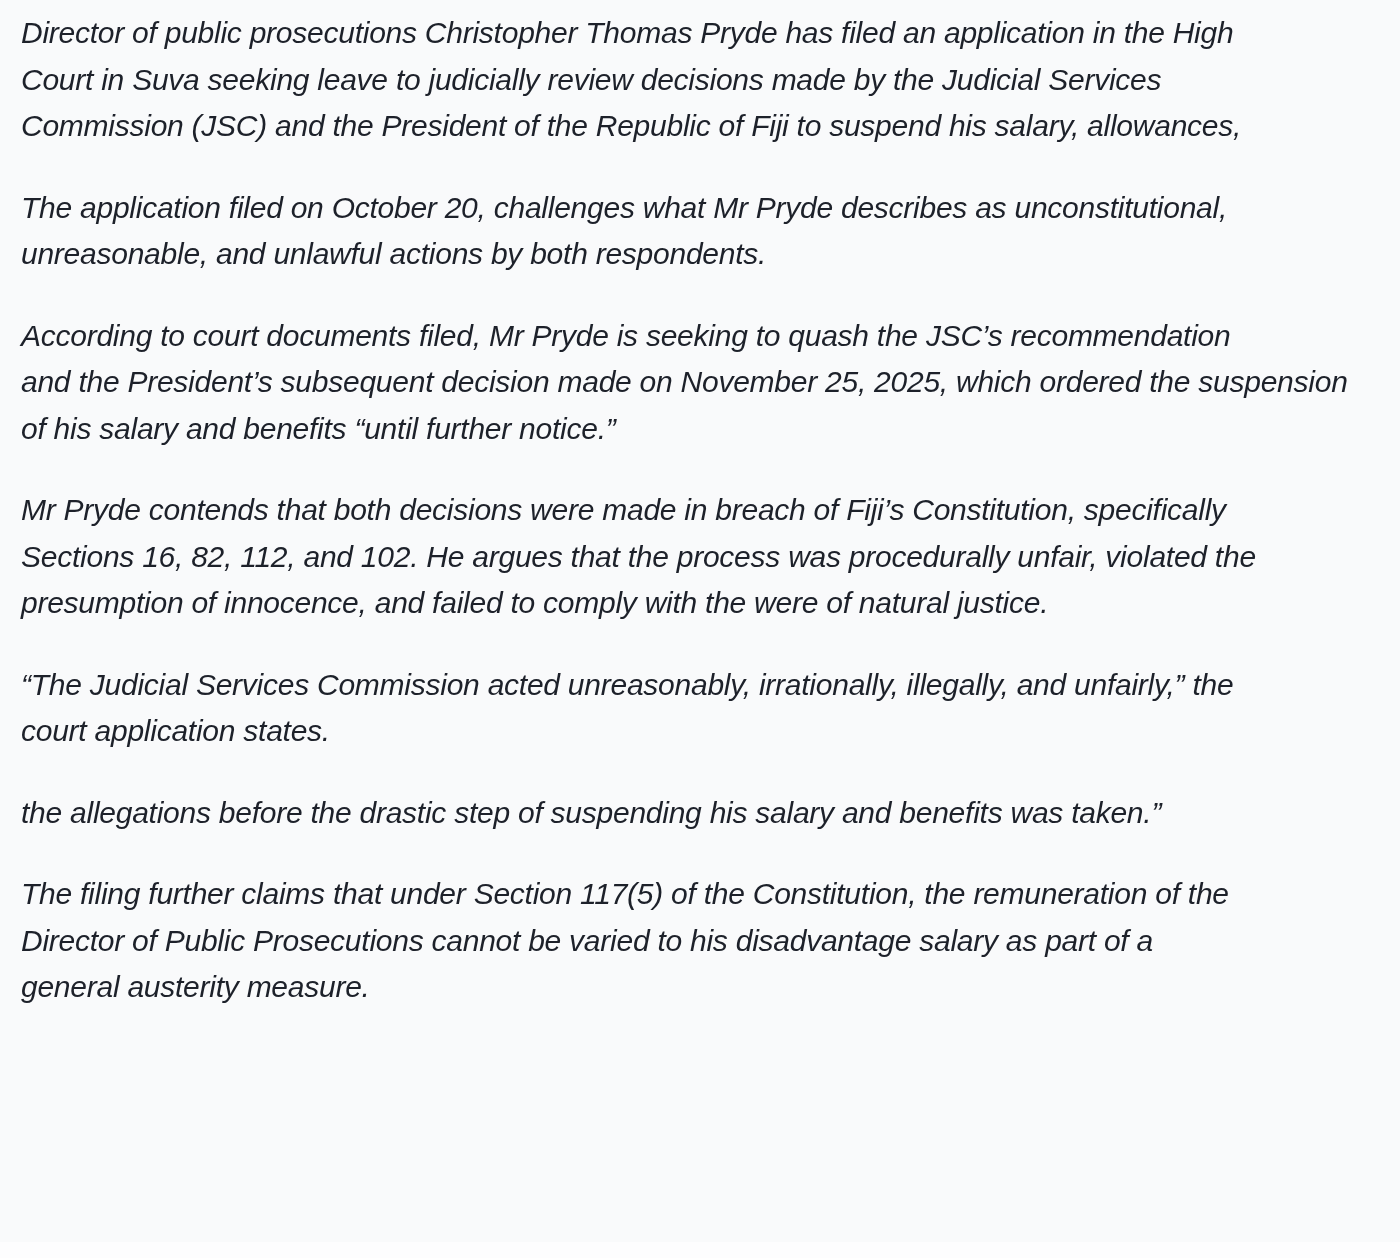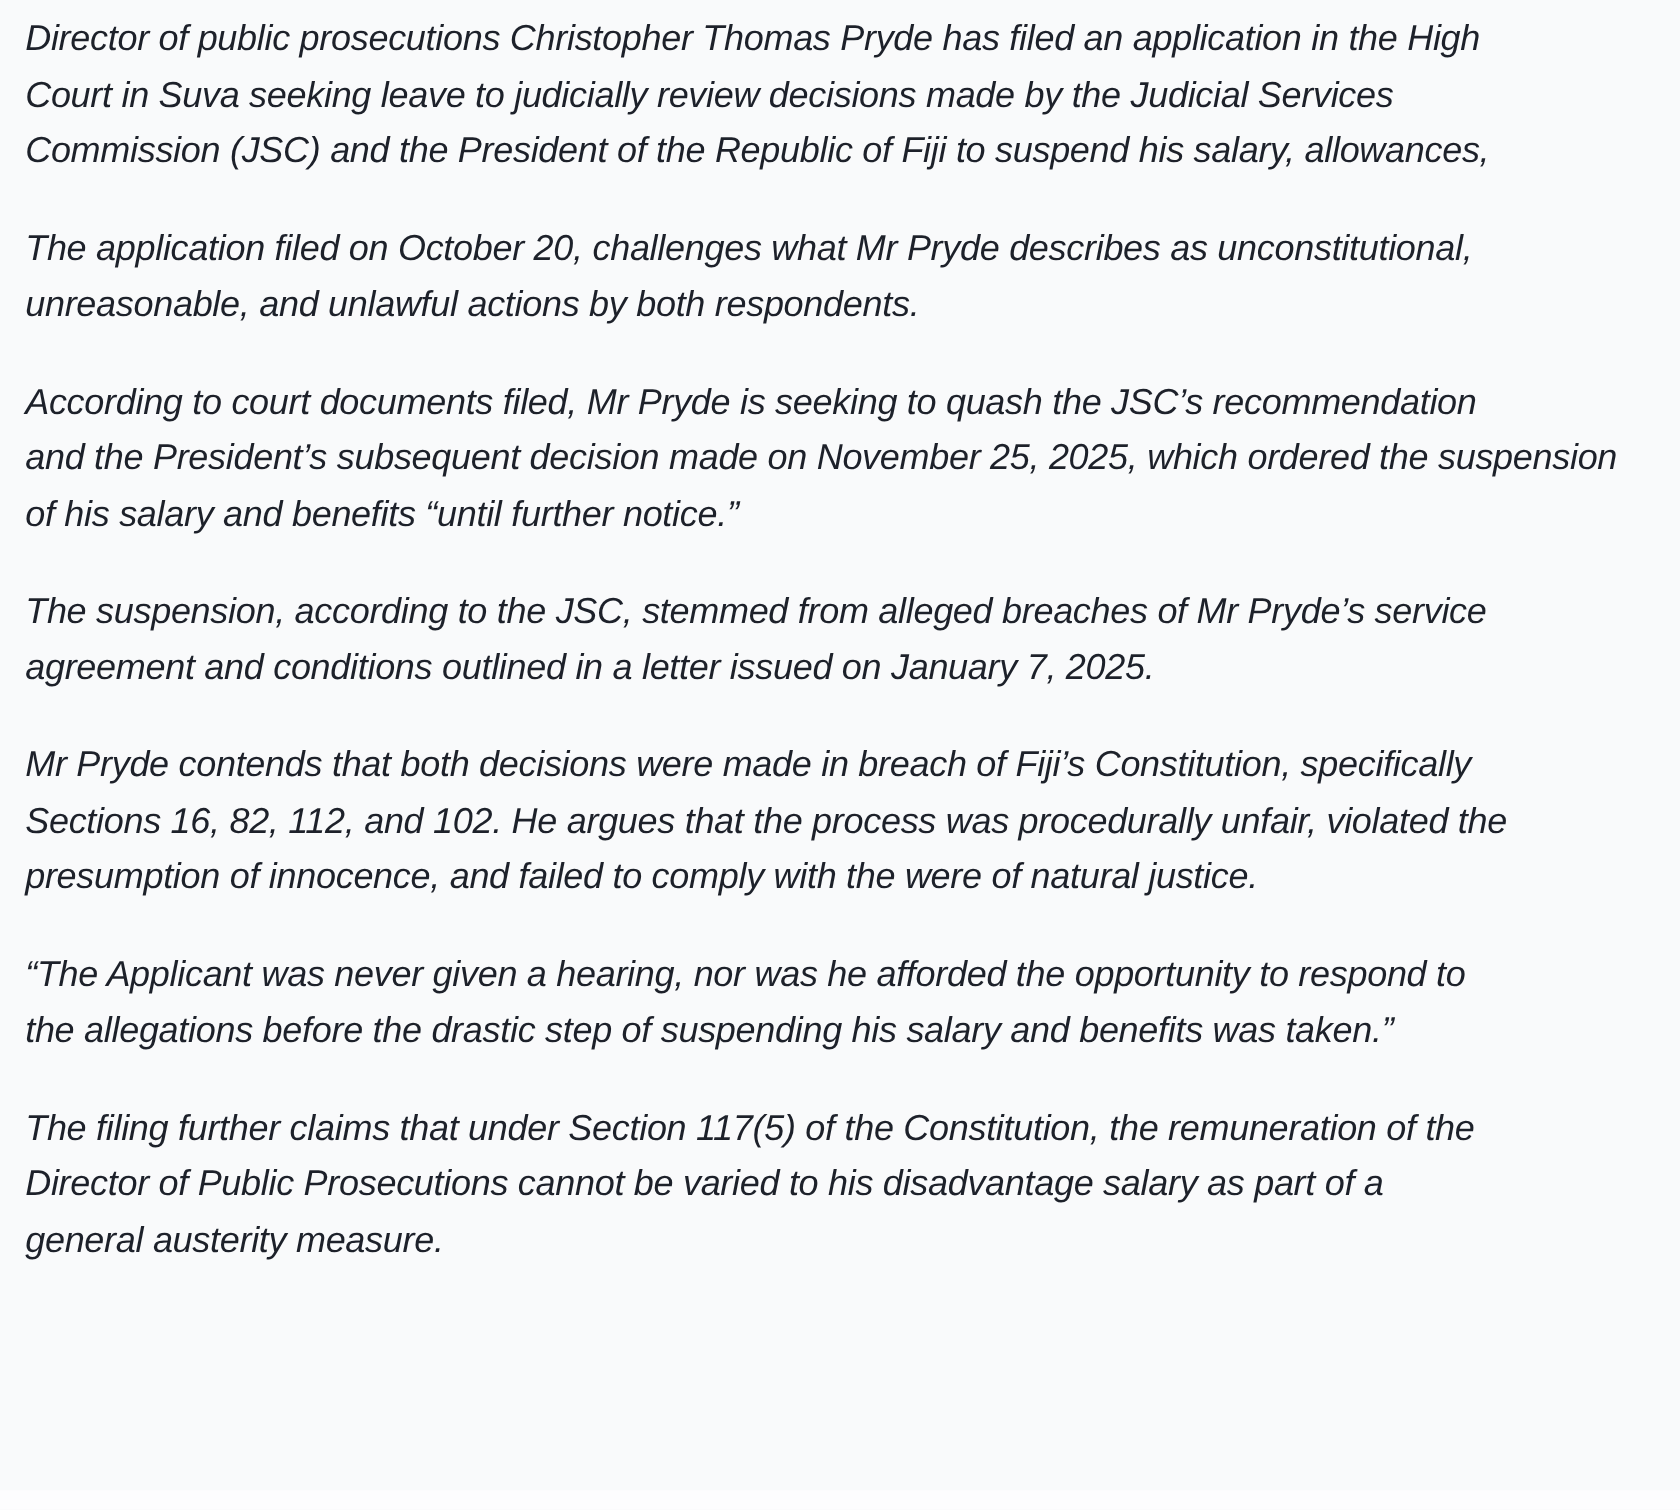--- a/index.html
+++ b/index.html
@@ -53,34 +53,33 @@
     <div class="line">The application filed on October 20, challenges what Mr Pryde describes as unconstitutional,</div>
     <div class="line">unreasonable, and unlawful actions by both respondents.</div>
   </div>
 
   <div class="para">
     <div class="line">According to court documents filed, Mr Pryde is seeking to quash the JSC’s recommendation</div>
     <div class="line">and the President’s subsequent decision made on November 25, 2025, which ordered the suspension</div>
     <div class="line">of his salary and benefits “until further notice.”</div>
   </div>
 
-  <div class="para">
-    <div class="line">The suspension, according to the JSC, stemmed from alleged breaches of Mr Pryde’s service</div>
-    <div class="line">agreement and conditions outlined in a letter issued on January 7, 2025.</div>
-  </div>
 
   <div class="para">
     <div class="line">Mr Pryde contends that both decisions were made in breach of Fiji’s Constitution, specifically</div>
     <div class="line">Sections 16, 82, 112, and 102. He argues that the process was procedurally unfair, violated the</div>
     <div class="line">presumption of innocence, and failed to comply with the were of natural justice.</div>
   </div>
 
+  <div class="para">
+    <div class="line">“The Judicial Services Commission acted unreasonably, irrationally, illegally, and unfairly,” the</div>
+    <div class="line">court application states.</div>
+  </div>
 
   <div class="para">
-    <div class="line">“The Applicant was never given a hearing, nor was he afforded the opportunity to respond to</div>
     <div class="line">the allegations before the drastic step of suspending his salary and benefits was taken.”</div>
   </div>
 
   <div class="para">
     <div class="line">The filing further claims that under Section 117(5) of the Constitution, the remuneration of the</div>
     <div class="line">Director of Public Prosecutions cannot be varied to his disadvantage salary as part of a</div>
     <div class="line">general austerity measure.</div>
   </div>
 
 </div>

